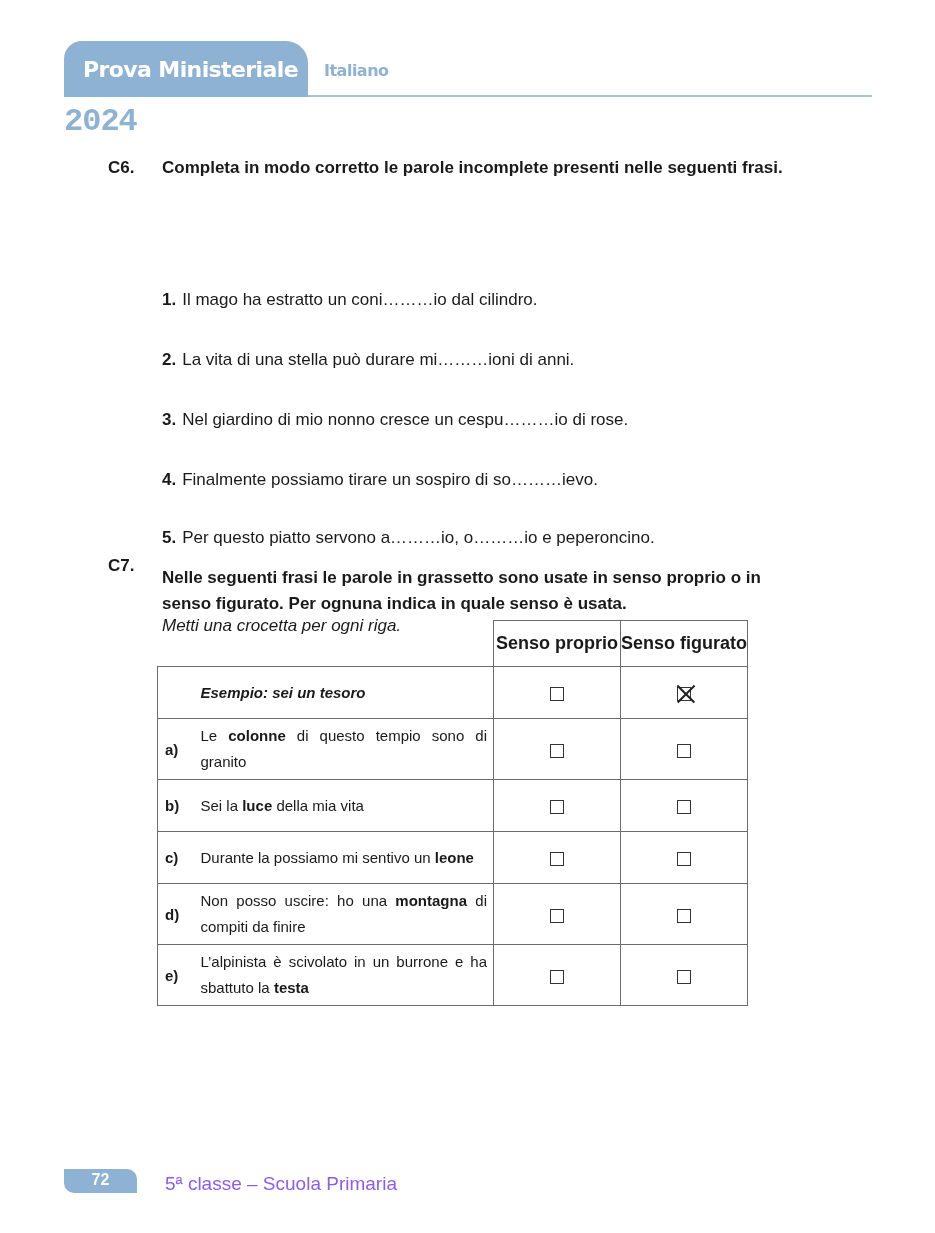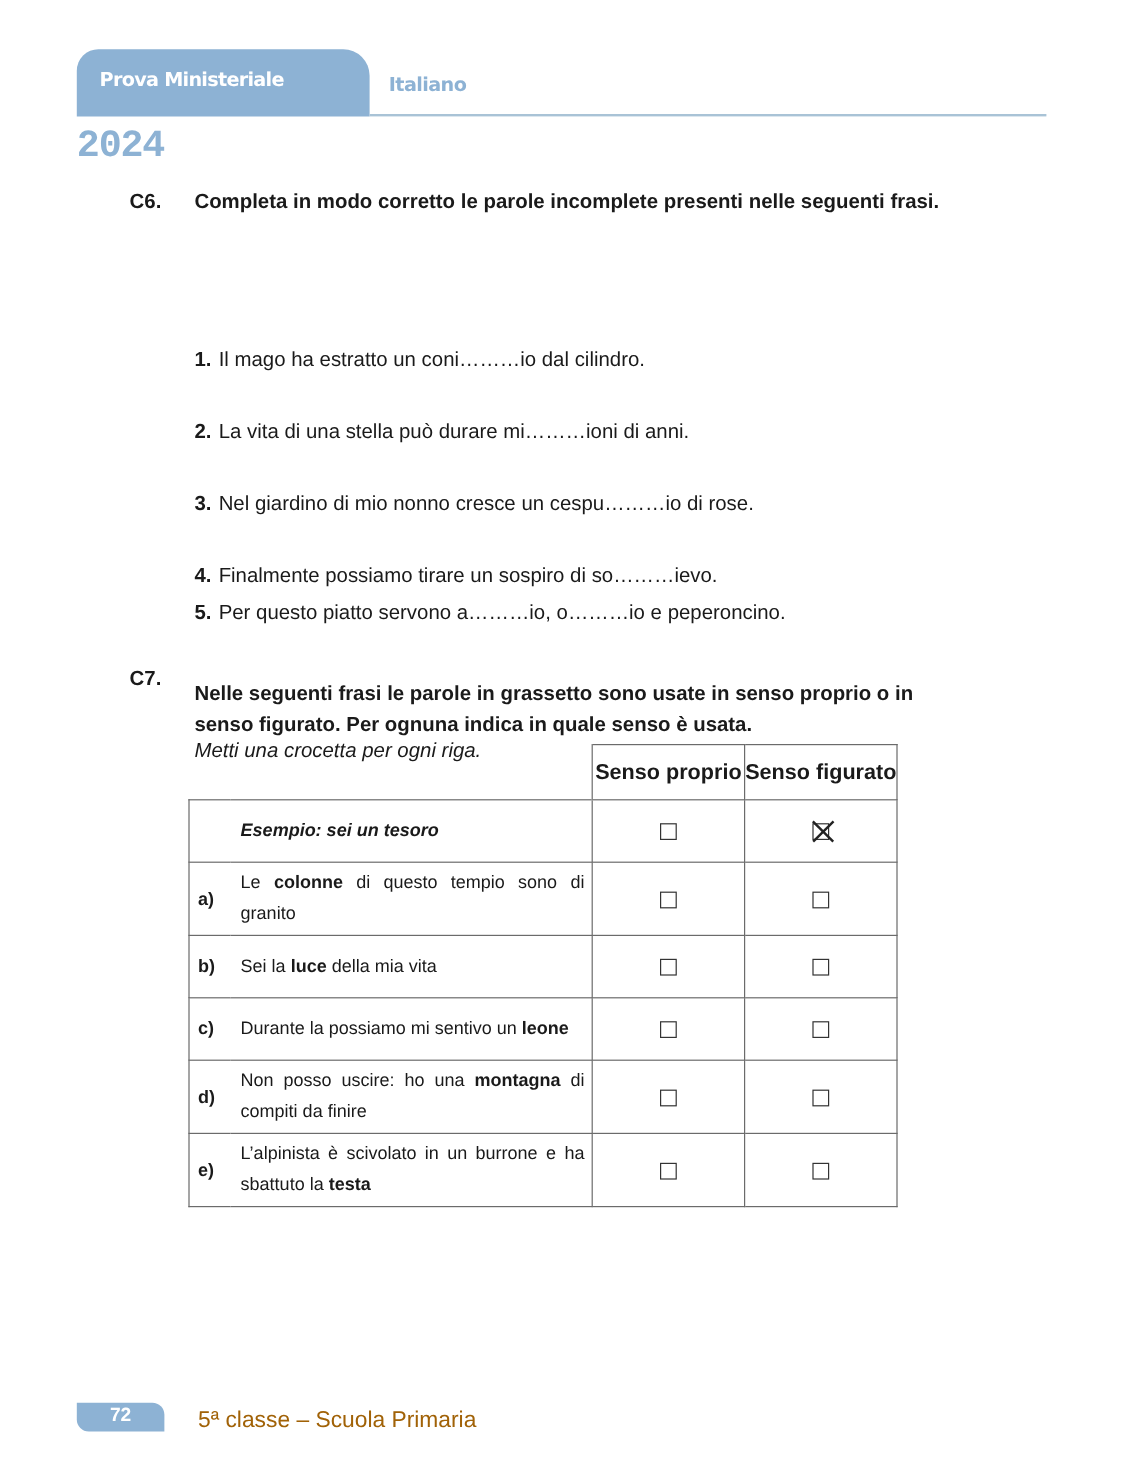--- a/index.html
+++ b/index.html
@@ -5,21 +5,21 @@
     * { box-sizing: border-box; margin: 0; padding: 0; }
     html, body { width: 935px; height: 1233px; background: #ffffff; }
     body { position: relative; font-family: "Liberation Sans", sans-serif; color: #111; overflow: hidden; }
 
     .hdr-tab {
       position: absolute; left: 64px; top: 41px; width: 244px; height: 56px;
       background: #8db2d4; border-radius: 18px 22px 0 0;
     }
     .hdr-tab-title {
       position: absolute; left: 83px; top: 57px;
-      font-family: "DejaVu Sans", sans-serif; font-weight: bold; font-size: 16px;
+      font-family: "DejaVu Sans", sans-serif; font-weight: bold; font-size: 22px;
       color: #ffffff; letter-spacing: -0.6px;
     }
     .hdr-subject {
       position: absolute; left: 324px; top: 61px;
       font-family: "DejaVu Sans", sans-serif; font-weight: bold; font-size: 16px;
       color: #8db2d4; letter-spacing: -0.5px;
     }
     .hdr-line {
       position: absolute; left: 308px; top: 95px; width: 564px; height: 2px; background: #a9c3d6;
     }
@@ -58,21 +58,21 @@
 
     .footer-tab {
       position: absolute; left: 64px; top: 1169px; width: 73px; height: 24px;
       background: #8db2d4; border-radius: 0 10px 0 10px;
     }
     .footer-page {
       position: absolute; left: 64px; top: 1171px; width: 73px; text-align: center;
       font-weight: bold; font-size: 16px; color: #ffffff;
     }
     .footer-text {
-      position: absolute; left: 165px; top: 1173px; font-size: 19px; color: #a16207;
+      position: absolute; left: 165px; top: 1173px; font-size: 19px; color: #8b5cf6;
     }
   </style>
 </head>
 <body>
 
 <div class="hdr-tab"></div>
 <div class="hdr-tab-title">Prova Ministeriale</div>
 <div class="hdr-subject">Italiano</div>
 <div class="hdr-line"></div>
 <div class="hdr-year">2024</div>
@@ -85,21 +85,21 @@
 </div>
 <div class="item" style="top:306px;">
   <span class="n">2.</span><span>La vita di una stella può durare mi………ioni di anni.</span>
 </div>
 <div class="item" style="top:366px;">
   <span class="n">3.</span><span>Nel giardino di mio nonno cresce un cespu………io di rose.</span>
 </div>
 <div class="item" style="top:426px;">
   <span class="n">4.</span><span>Finalmente possiamo tirare un sospiro di so………ievo.</span>
 </div>
-<div class="item" style="top:457px;">
+<div class="item" style="top:484px;">
   <span class="n">5.</span><span>Per questo piatto servono a………io, o………io e peperoncino.</span>
 </div>
 
 <div class="q-num" style="top:556px;">C7.</div>
 <div class="q-text" style="top:565px;">Nelle seguenti frasi le parole in grassetto sono usate in senso proprio o in senso figurato. Per ognuna indica in quale senso è usata.</div>
 <div class="instr">Metti una crocetta per ogni riga.</div>
 
 <table class="grid">
   <tbody>
       <tr>

